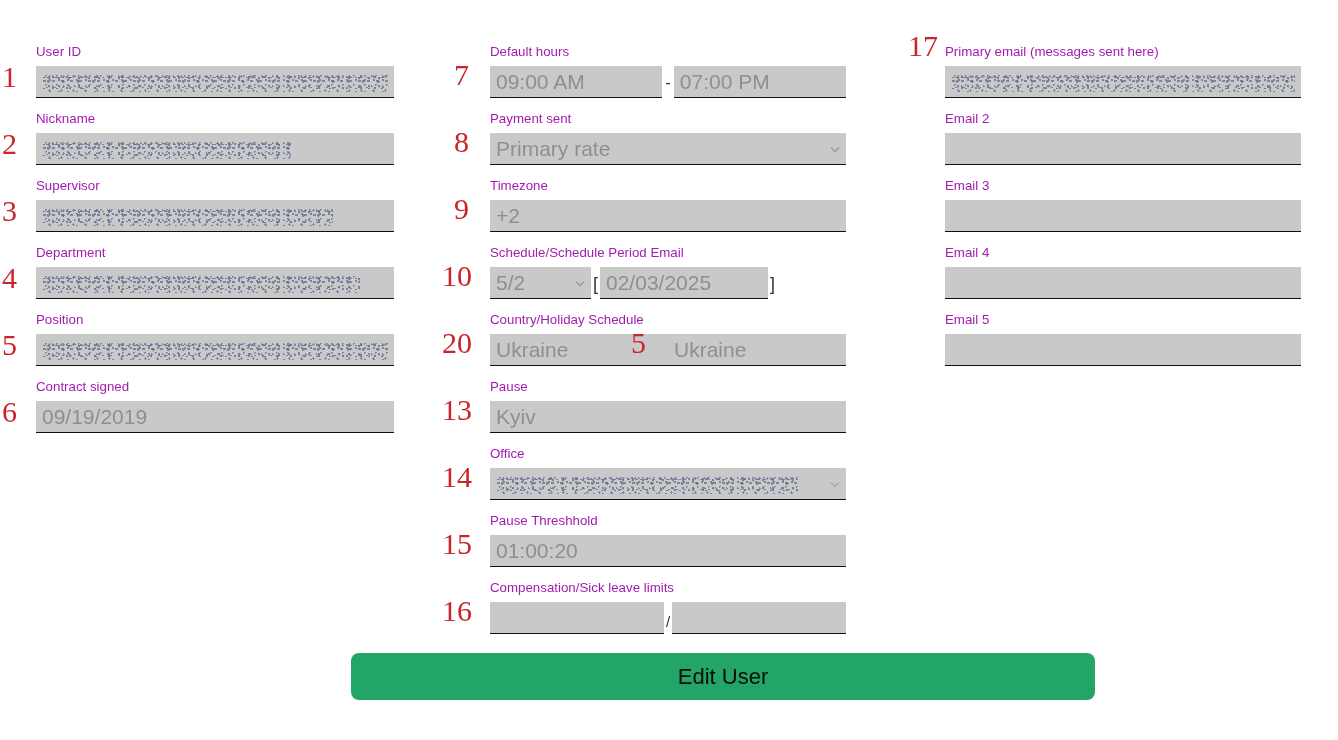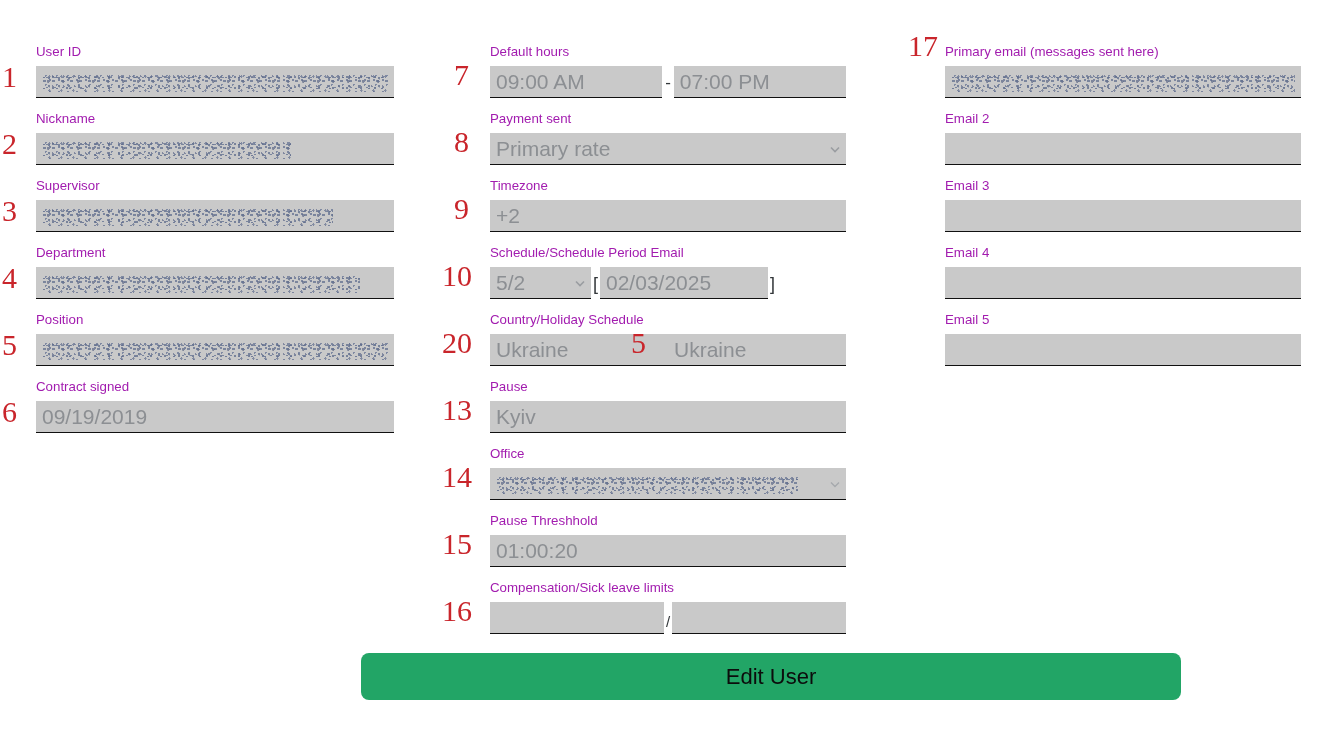--- a/index.html
+++ b/index.html
@@ -112,22 +112,22 @@
     color: #c9252b;
     font-size: 30px;
     line-height: 1;
     z-index: 6;
     white-space: nowrap;
   }
 
   
   #submit-wrap {
     position: absolute;
-    left: 361px; top: 653px;
-    width: 820px; height: 47px;
+    left: 351px; top: 653px;
+    width: 744px; height: 47px;
   }
   #edit-user-button {
     width: 100%; height: 100%;
     background: #22a566;
     border: none;
     border-radius: 8px;
     color: #0c0c0c;
     font-family: "Liberation Sans", sans-serif;
     font-size: 22px;
     cursor: pointer;

